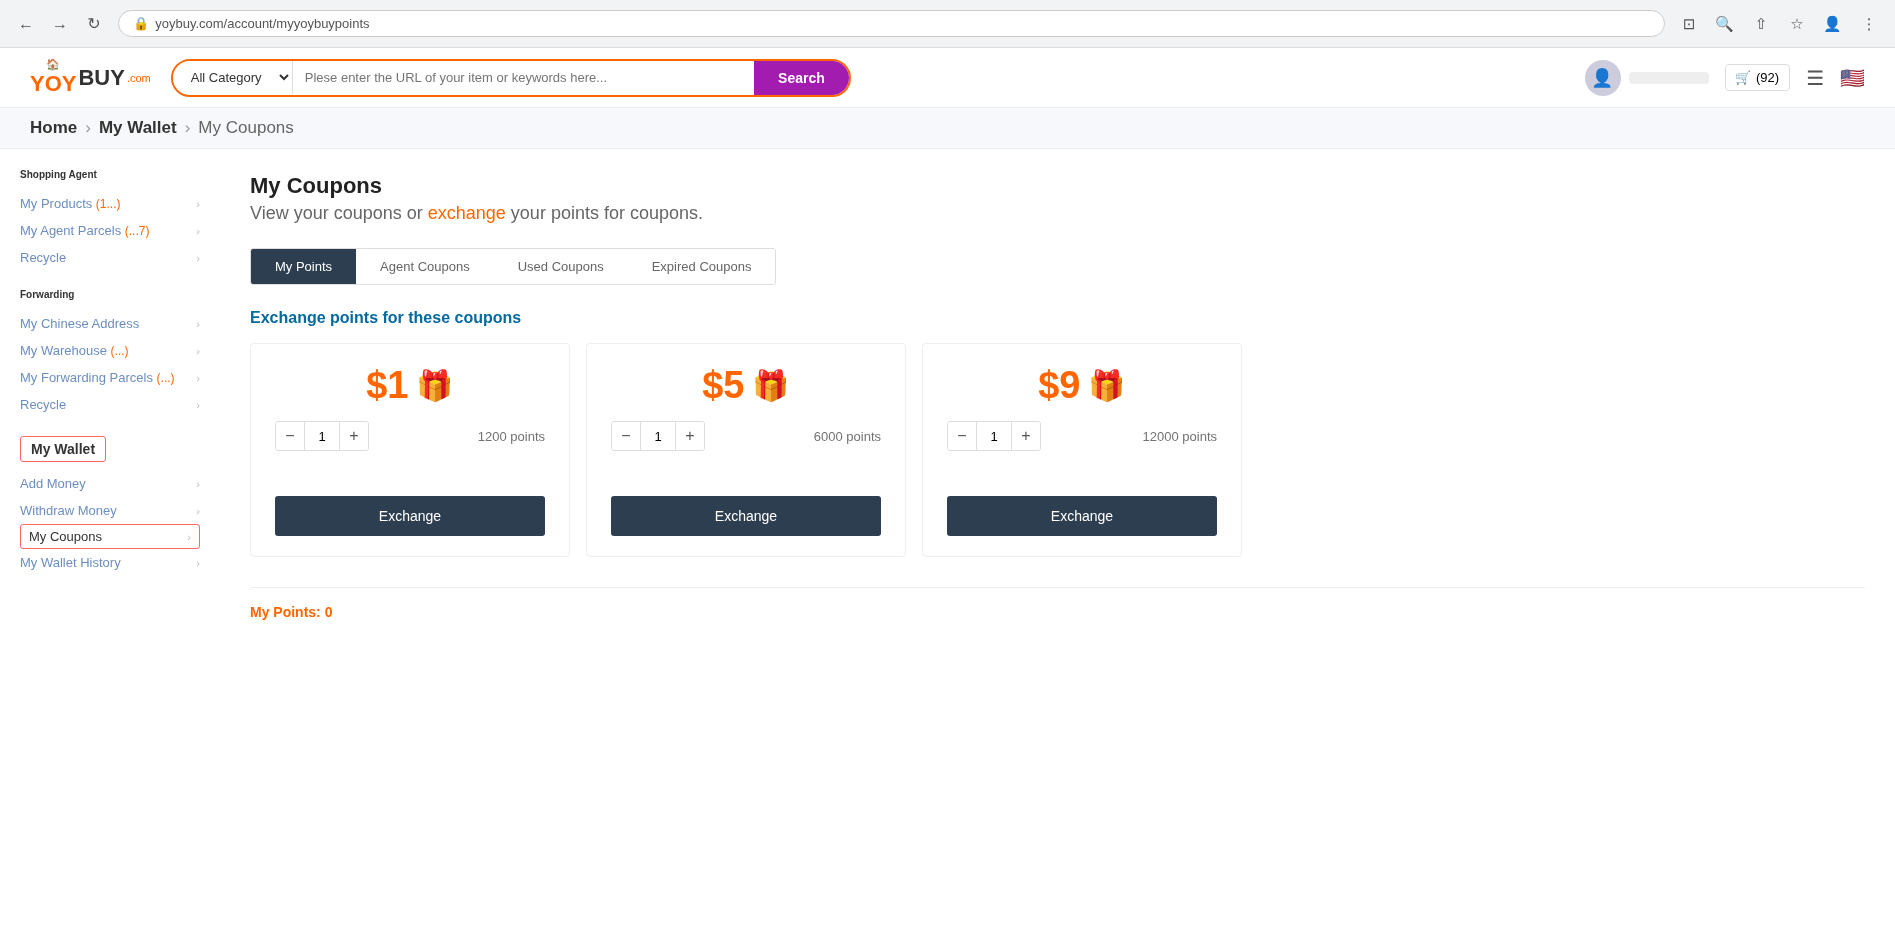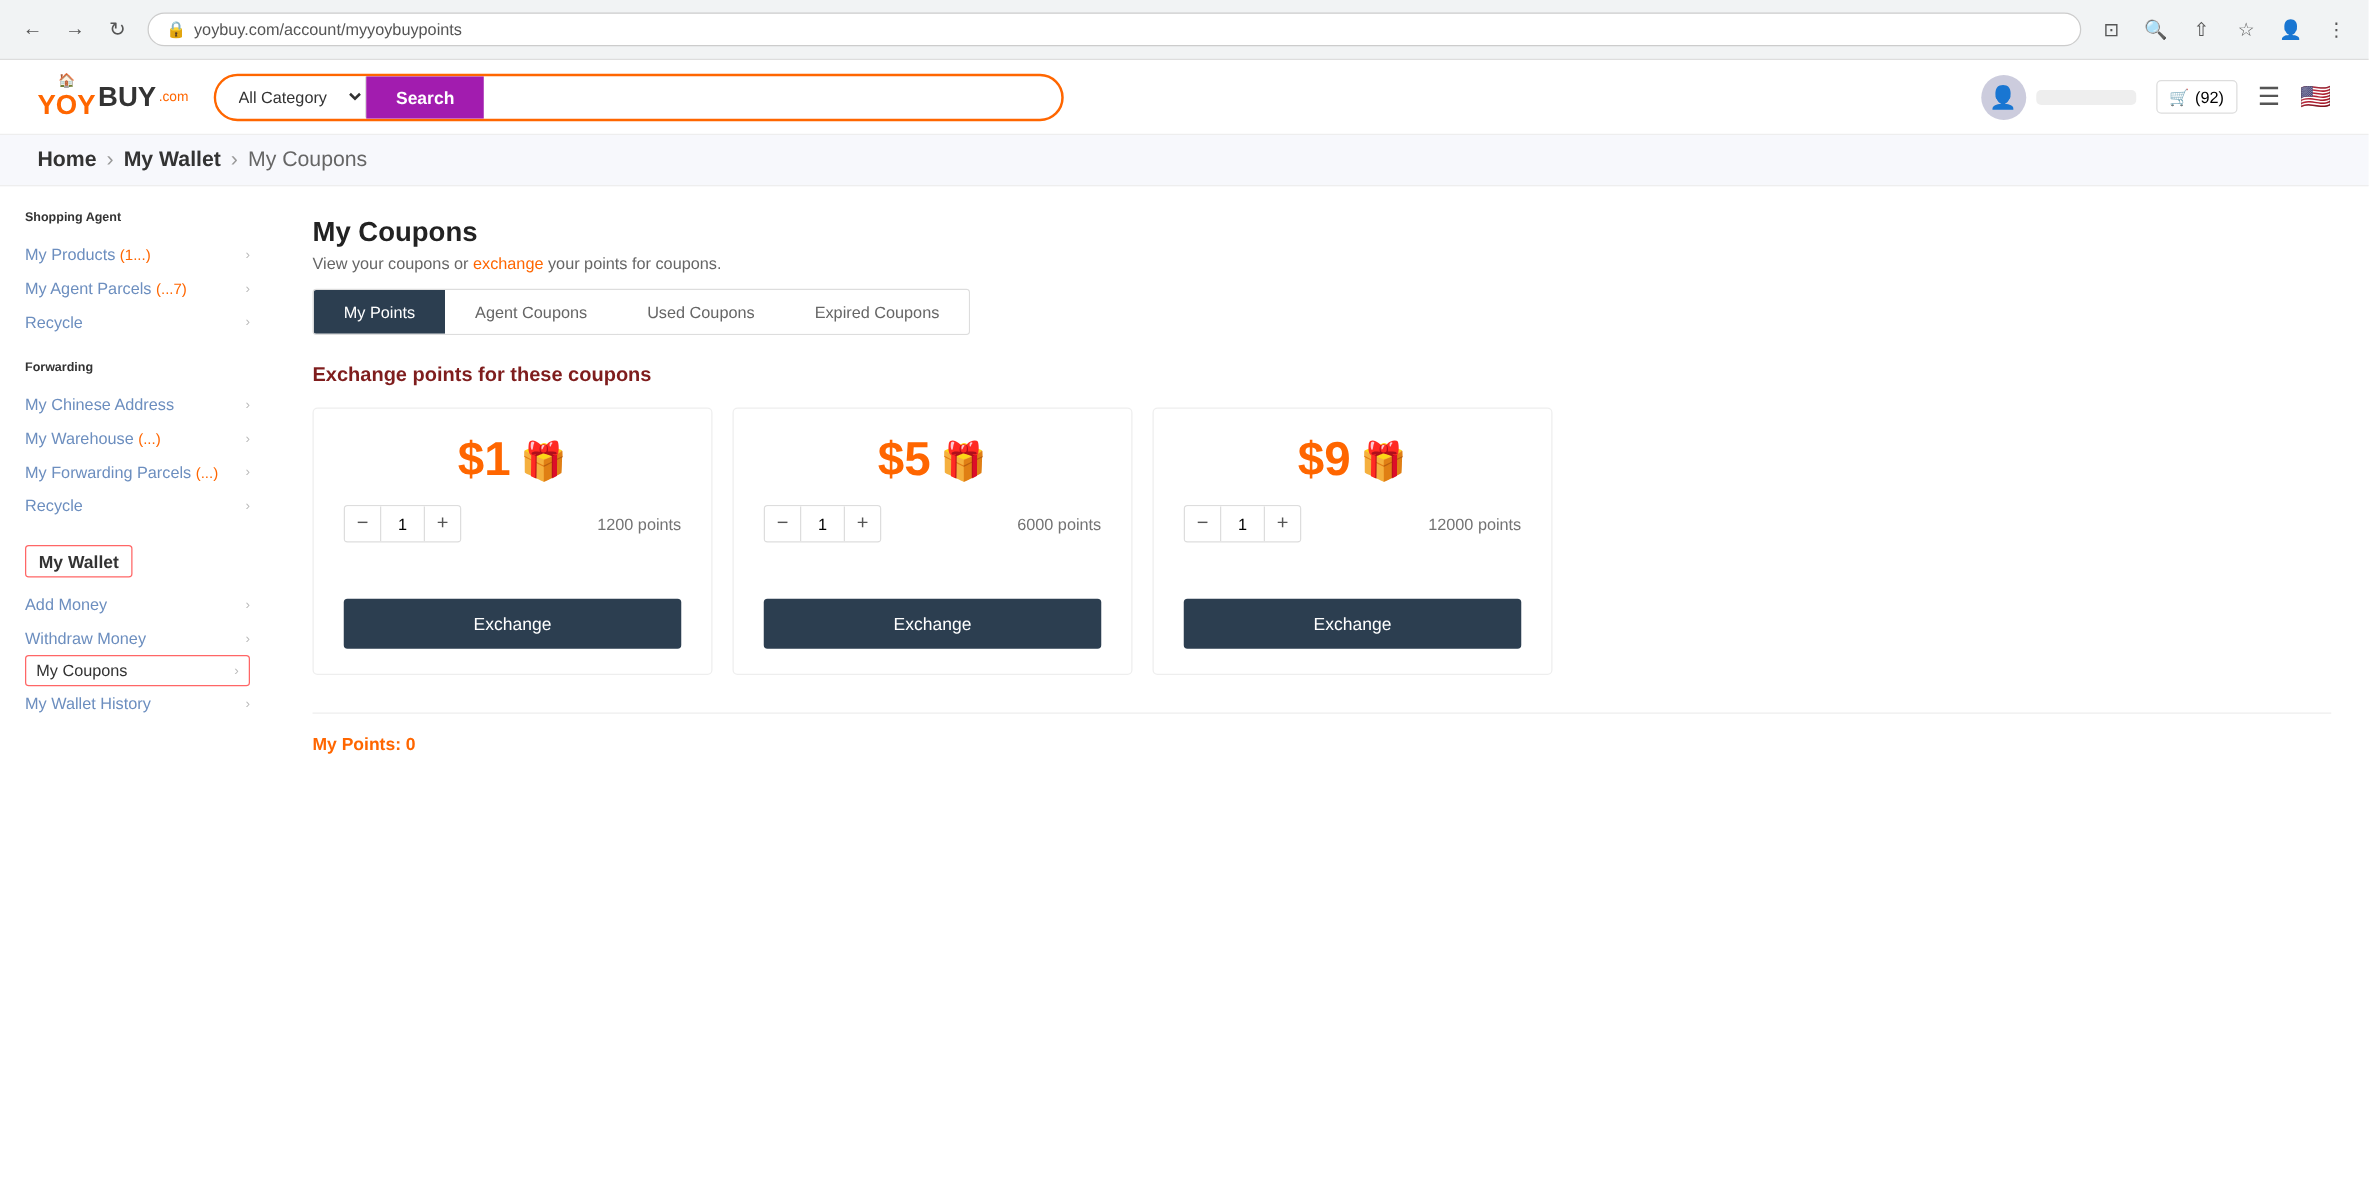--- a/index.html
+++ b/index.html
@@ -99,33 +99,33 @@
       border: 1px solid #f66; border-radius: 3px; display: inline-block;
       padding: 4px 10px; font-weight: bold; font-size: 14px; color: #333; margin-bottom: 8px;
     }
     .sidebar-item.active-coupon {
       border: 1px solid #f66; border-radius: 3px; padding: 4px 8px; color: #333;
     }
 
     
     .content { flex: 1; padding: 24px 30px; }
     .page-title { font-size: 22px; font-weight: bold; color: #222; margin-bottom: 4px; }
-    .page-subtitle { font-size: 13px; color: #666; margin-bottom: 13px; }
+    .page-subtitle { font-size: 18px; color: #666; margin-bottom: 24px; }
     .page-subtitle a { color: #f60; text-decoration: none; }
 
     
     .tabs { display: flex; border: 1px solid #ddd; border-radius: 3px; margin-bottom: 24px; overflow: hidden; width: fit-content; }
     .tab {
       padding: 10px 24px; font-size: 13px; cursor: pointer; border: none; background: #fff;
       color: #666;
     }
     .tab.active { background: #2c3e50; color: #fff; }
 
     
-    .section-title { font-size: 16px; font-weight: bold; color: #7f1d1d; margin-bottom: 16px; }
+    .section-title { font-size: 16px; font-weight: bold; color: #0369a1; margin-bottom: 16px; }
     .coupons-grid { display: flex; gap: 16px; margin-bottom: 30px; }
     .coupon-card {
       border: 1px solid #eee; border-radius: 4px; padding: 20px 24px; flex: 1;
       display: flex; flex-direction: column; align-items: center; gap: 14px;
       max-width: 320px;
     }
     .coupon-value {
       font-size: 38px; font-weight: bold; color: #f60;
       display: flex; align-items: center; gap: 8px;
     }
@@ -182,20 +182,21 @@
       <span>YOY</span>
     </span>
     <span class="logo-buy">BUY</span>
     <span class="logo-com">.com</span>
   </a>
 
   <div class="search-bar">
     <select class="category-select">
       <option>All Category</option>
     </select>
+    <input class="search-input" type="text" placeholder="Plese enter the URL of your item or keywords here..." style="">
     <button class="search-button">Search</button>
   </div>
 
   <div class="header-right">
     <div class="user-info">
       <div class="avatar">👤</div>
       <div class="username"></div>
     </div>
     <button class="cart-btn">
       <span>🛒</span>

